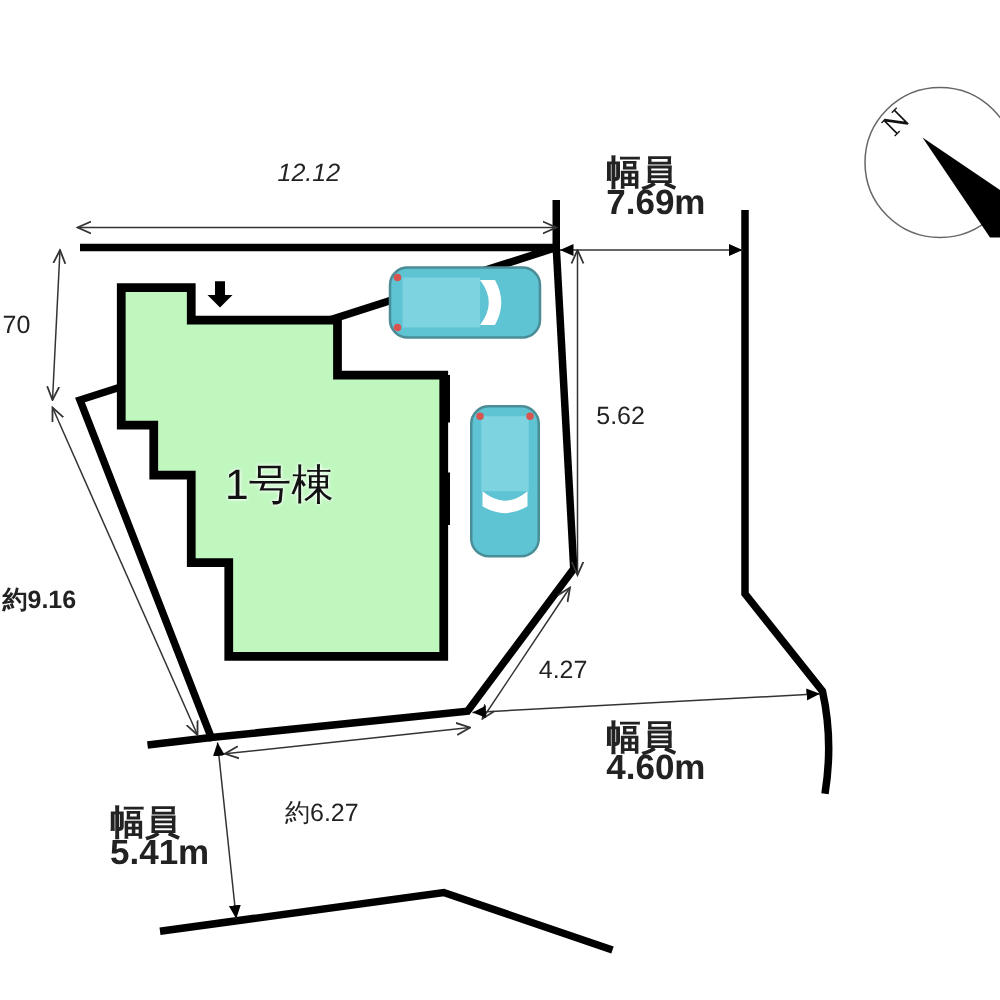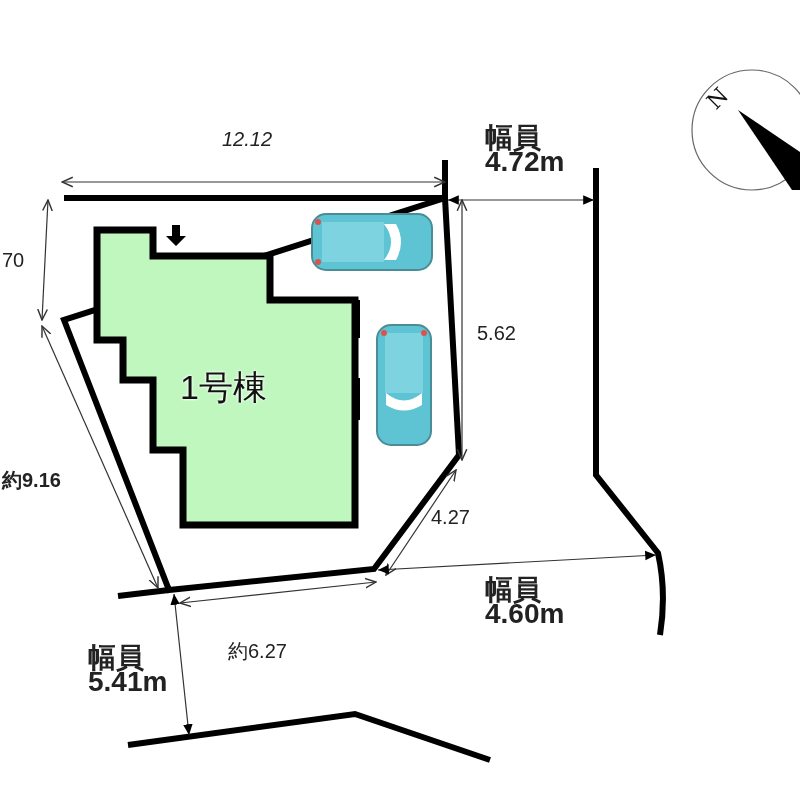--- a/index.html
+++ b/index.html
@@ -72,26 +72,26 @@
   </g>
 </svg>
 
 <div class="bldg">1号棟</div>
 <div class="north">N</div>
 
 <div class="lbl" style="left:222px;top:128px;font-style:italic;">12.12</div>
 <div class="lbl" style="left:2px;top:249px;">70</div>
 <div class="lbl" style="left:2px;top:469px;font-weight:bold;">約9.16</div>
 <div class="lbl" style="left:477px;top:322px;">5.62</div>
-<div class="lbl" style="left:431px;top:506px;">4.27</div>
+<div class="lbl" style="left:431px;top:525px;">4.27</div>
 <div class="lbl" style="left:228px;top:640px;">約6.27</div>
 
 <div class="road" style="left:485px;top:126px;">
   <div>幅員</div>
-  <div>4.72m</div>
+  <div>7.69m</div>
 </div>
 <div class="road" style="left:485px;top:578px;">
   <div>幅員</div>
   <div>4.60m</div>
 </div>
 <div class="road" style="left:88px;top:646px;">
   <div>幅員</div>
   <div>5.41m</div>
 </div>
 

